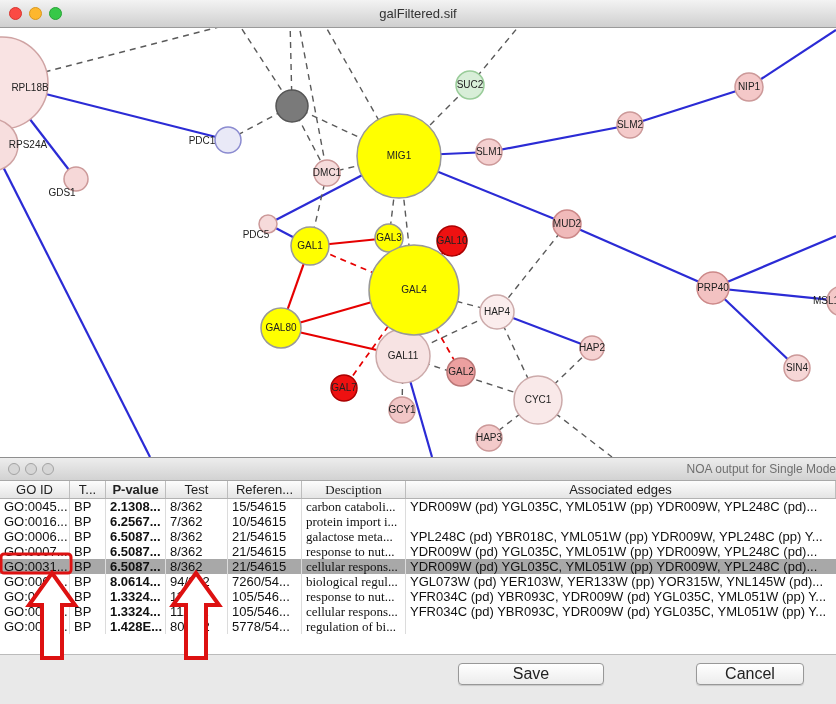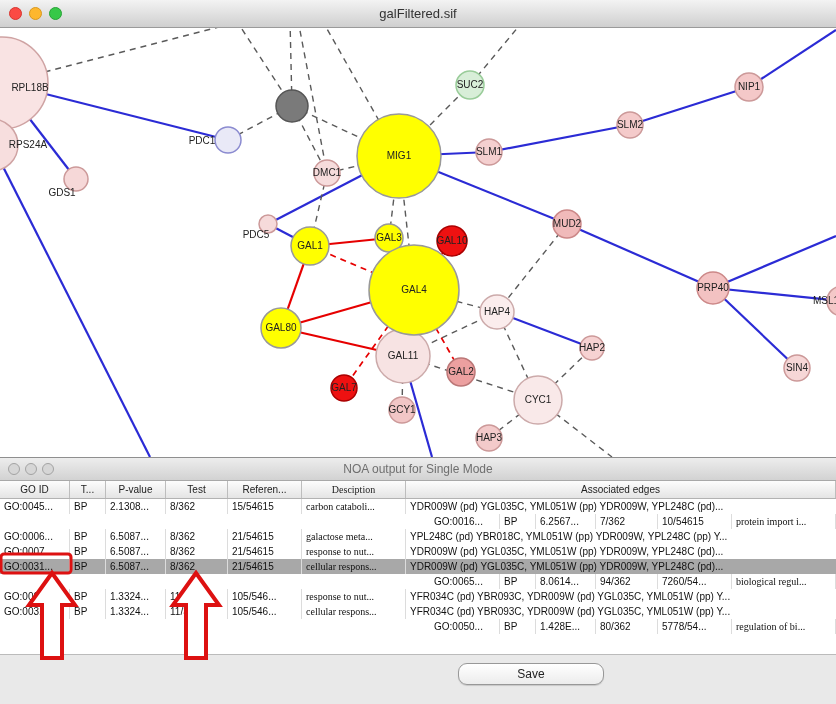--- a/index.html
+++ b/index.html
@@ -19,43 +19,43 @@
   .light.green{background:#37c848;border:1px solid #27a336;}
   .light.gray{background:#d6d6d6;border:1px solid #a3a3a3;}
 
   .win-top{position:absolute;left:0;top:0;width:836px;height:457px;background:#fff;}
   #graph-svg{display:block;background:#fff;}
 
   .win-bottom{position:absolute;left:0;top:457px;width:836px;height:247px;
     background:#e9e9e9;border-top:1px solid #8f8f8f;box-sizing:border-box;}
   .titlebar2{height:22px;background:linear-gradient(#ededed,#d2d2d2);
     border-bottom:1px solid #a8a8a8;position:relative;
-    display:flex;align-items:center;justify-content:center;}
+    display:flex;align-items:center;justify-content:flex-end;}
   .titlebar2 .title{font-size:12px;color:#6f6f6f;}
   .titlebar2 .lights{top:5px;left:8px;gap:5px;}
   .titlebar2 .light{width:12px;height:12px;}
 
   
   .ntable{background:#fff;height:173px;overflow:hidden;border-bottom:1px solid #bbb;}
-  .trow{display:flex;height:15px;line-height:15px;font-size:10px;color:#111;justify-content:flex-end;}
+  .trow{display:flex;height:15px;line-height:15px;font-size:13px;color:#111;}
   .trow.selected{background:#a8a8a8;}
   .thead{height:17px;line-height:17px;background:linear-gradient(#fdfdfd,#e4e4e4);
     border-bottom:1px solid #b2b2b2;color:#222;}
   .tcell{box-sizing:border-box;overflow:hidden;white-space:nowrap;
     padding:0 4px;border-right:1px solid #dcdcdc;}
   .thead .tcell{text-align:center;border-right:1px solid #bdbdbd;}
-  .c0{width:70px;} .c1{width:36px;} .c2{width:60px;} .c3{width:62px;text-align:left;}
+  .c0{width:70px;} .c1{width:36px;} .c2{width:60px;font-weight:bold;} .c3{width:62px;text-align:left;}
   .c4{width:74px;} .c5{width:104px;font-family:Liberation Serif, serif;} .c6{flex:1;border-right:none;}
 
   
   .buttonbar{position:relative;height:52px;}
   .mac-btn{position:absolute;top:8px;height:22px;
     background:linear-gradient(#ffffff,#ececec);
-    border:1px solid #989898;border-radius:9px;
-    font-family:"Liberation Sans",sans-serif;font-size:12px;color:#222;
+    border:1px solid #989898;border-radius:4px;
+    font-family:"Liberation Sans",sans-serif;font-size:16px;color:#222;
     box-shadow:0 1px 1px rgba(0,0,0,.15);}
   .mac-btn.save{left:458px;width:146px;}
   .mac-btn.cancel{left:696px;width:108px;}
 
   
   .edge-pp{stroke:#2b2bd5;stroke-width:2.2;}
   .edge-pd{stroke:#5a5a5a;stroke-width:1.4;stroke-dasharray:6 5;}
   .edge-hl{stroke:#e60000;stroke-width:2.2;}
   .edge-hld{stroke:#e60000;stroke-width:1.7;stroke-dasharray:6 5;}
   .nlabel{font-family:"Liberation Sans",sans-serif;font-size:10px;fill:#222;}
@@ -250,20 +250,21 @@
           <div class="tcell c5">cellular respons...</div>
           <div class="tcell c6">YDR009W (pd) YGL035C, YML051W (pp) YDR009W, YPL248C (pd)...</div>
         </div>
         <div class="trow">
           <div class="tcell c0">GO:0065...</div>
           <div class="tcell c1">BP</div>
           <div class="tcell c2">8.0614...</div>
           <div class="tcell c3">94/362</div>
           <div class="tcell c4">7260/54...</div>
           <div class="tcell c5">biological regul...</div>
+          <div class="tcell c6">YGL073W (pd) YER103W, YER133W (pp) YOR315W, YNL145W (pd)...</div>
         </div>
         <div class="trow">
           <div class="tcell c0">GO:0007...</div>
           <div class="tcell c1">BP</div>
           <div class="tcell c2">1.3324...</div>
           <div class="tcell c3">11/362</div>
           <div class="tcell c4">105/546...</div>
           <div class="tcell c5">response to nut...</div>
           <div class="tcell c6">YFR034C (pd) YBR093C, YDR009W (pd) YGL035C, YML051W (pp) Y...</div>
         </div>
@@ -281,20 +282,21 @@
           <div class="tcell c1">BP</div>
           <div class="tcell c2">1.428E...</div>
           <div class="tcell c3">80/362</div>
           <div class="tcell c4">5778/54...</div>
           <div class="tcell c5">regulation of bi...</div>
         </div>
       </div>
 
     <div class="buttonbar">
       <button class="mac-btn save">Save</button>
+      <button class="mac-btn cancel">Cancel</button>
     </div>
   </div>
 
   <svg id="annot-svg" width="836" height="704" viewBox="0 0 836 704">
       <rect x="1" y="554" width="70" height="19" rx="3" fill="none" stroke="#dd1111" stroke-width="3"></rect>
       <polygon points="52,573 29,605 42,605 42,658 62,658 62,605 75,605" fill="#ffffff" stroke="#dd1111" stroke-width="4" stroke-linejoin="miter"></polygon>
       <polygon points="196,573 173,605 186,605 186,658 206,658 206,605 219,605" fill="#ffffff" stroke="#dd1111" stroke-width="4" stroke-linejoin="miter"></polygon>
     </svg>
 </div>
 

